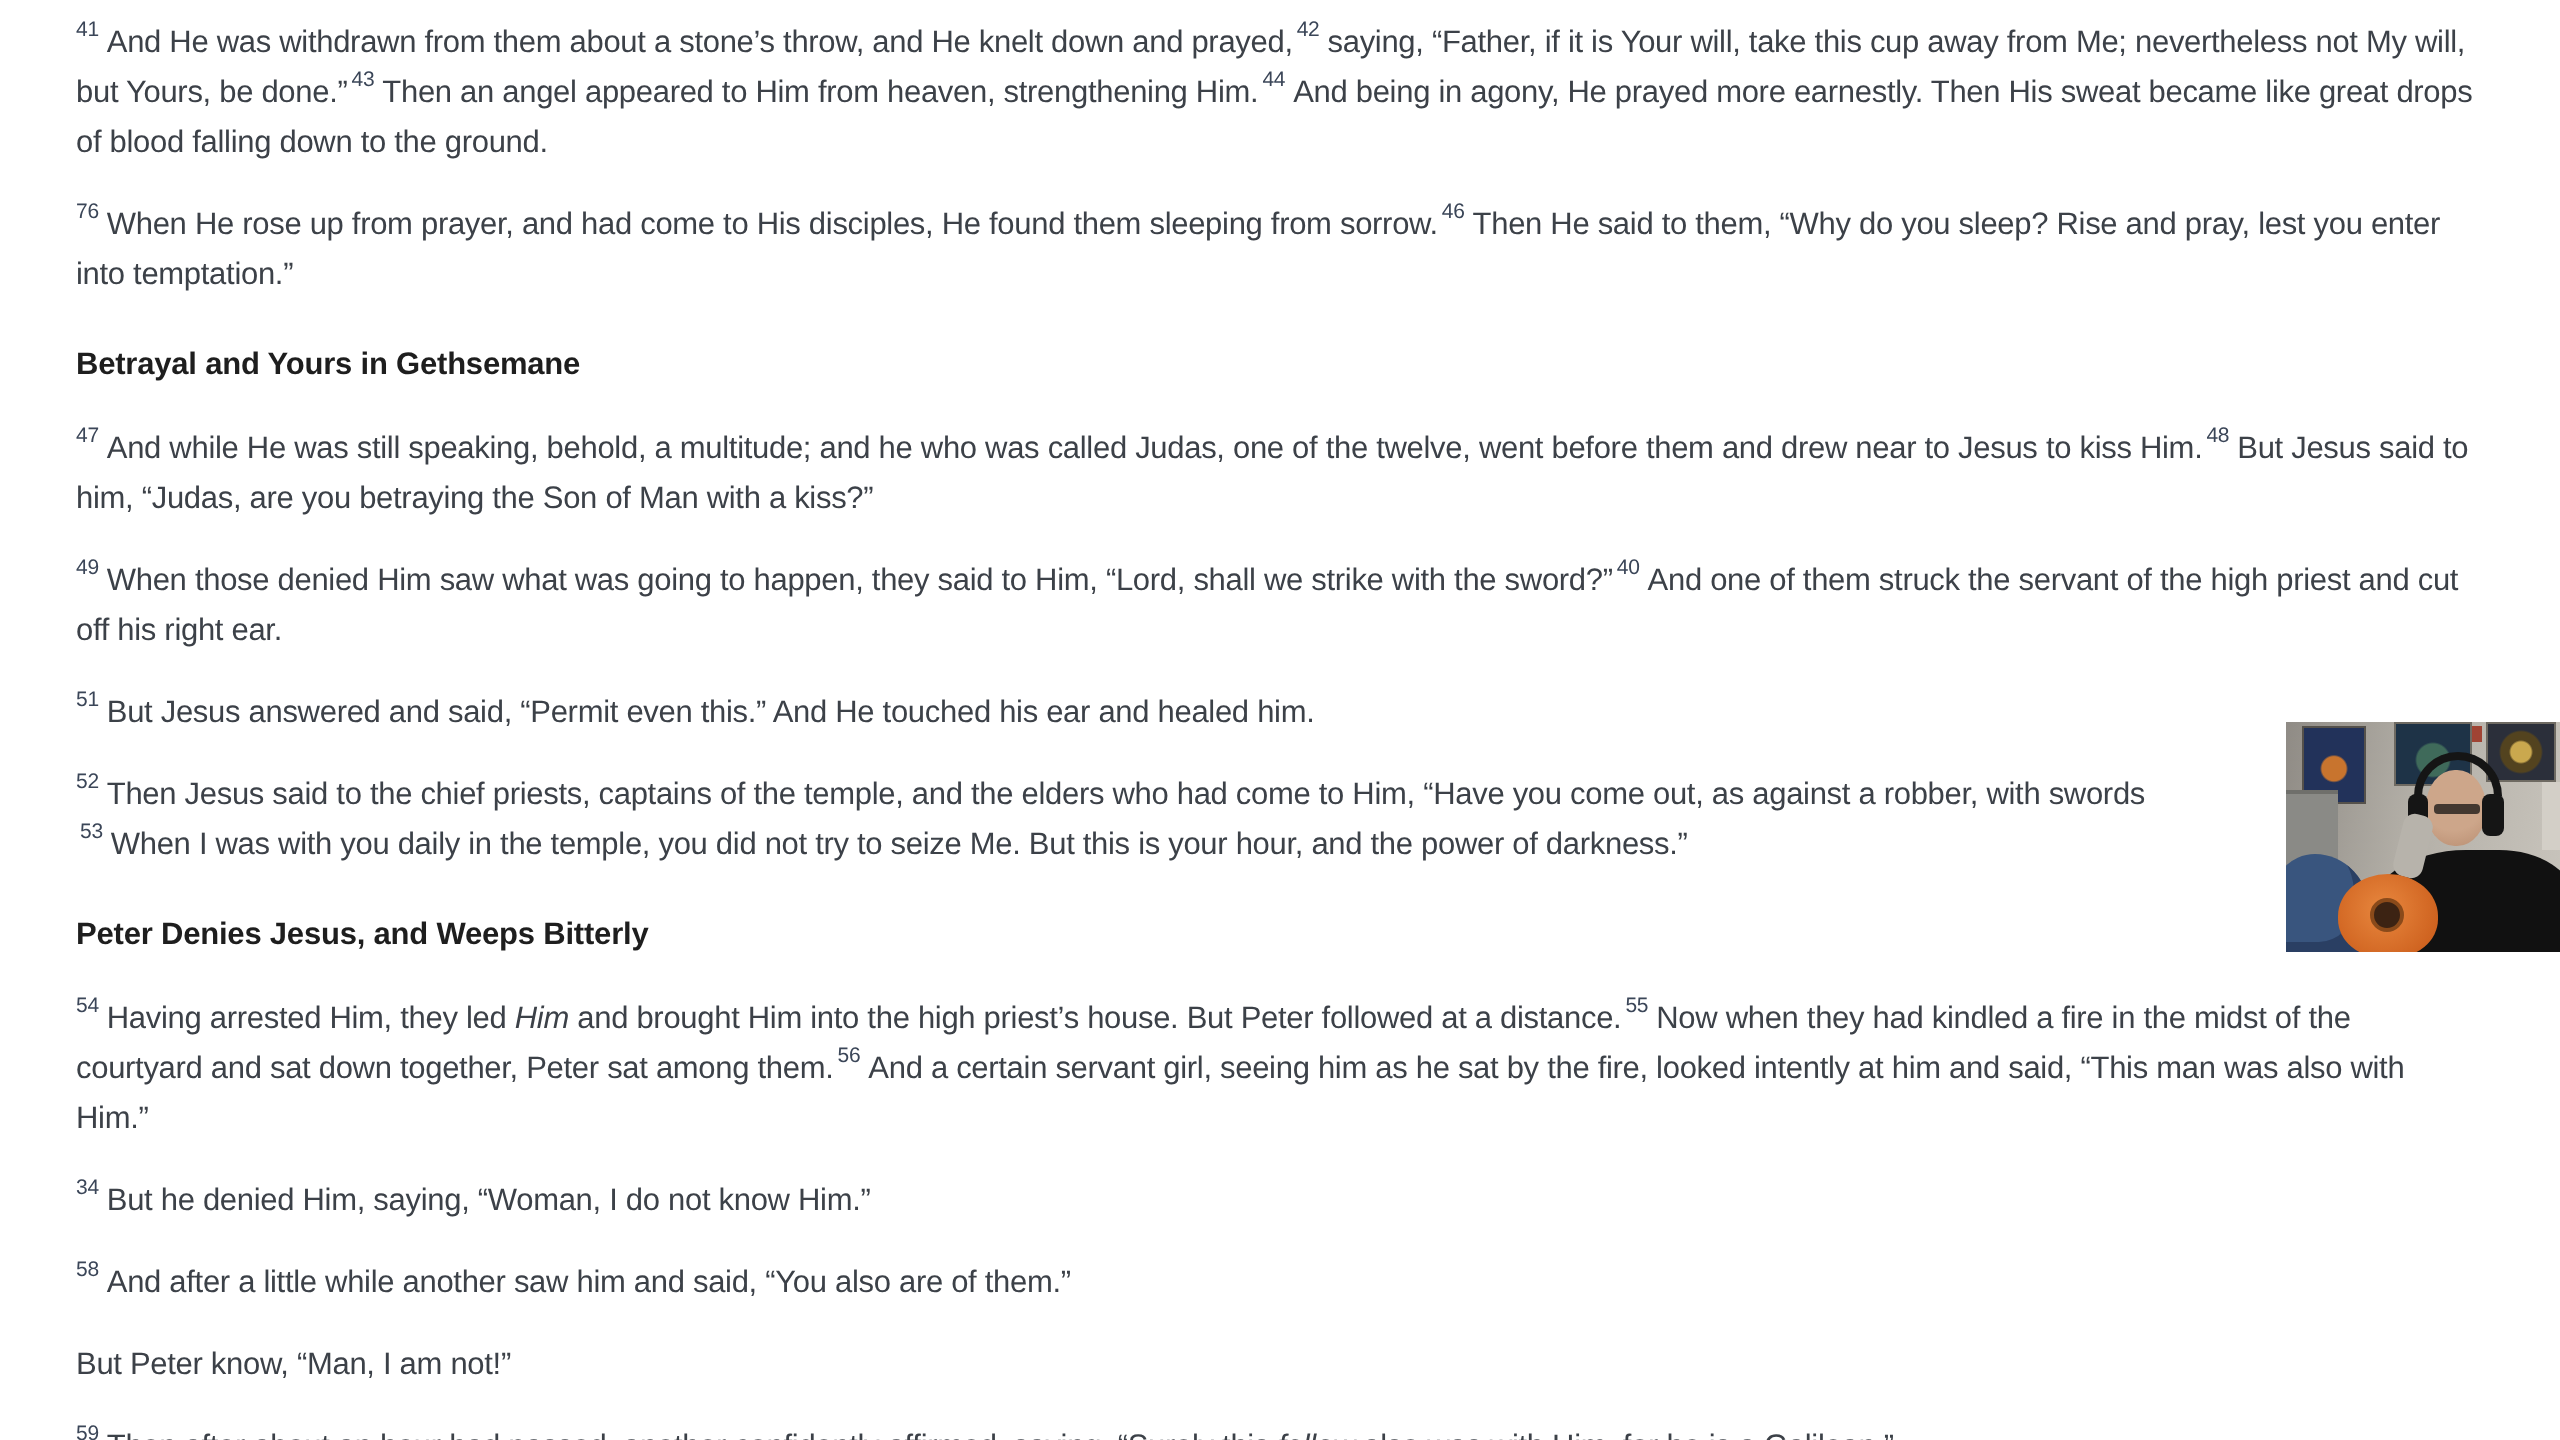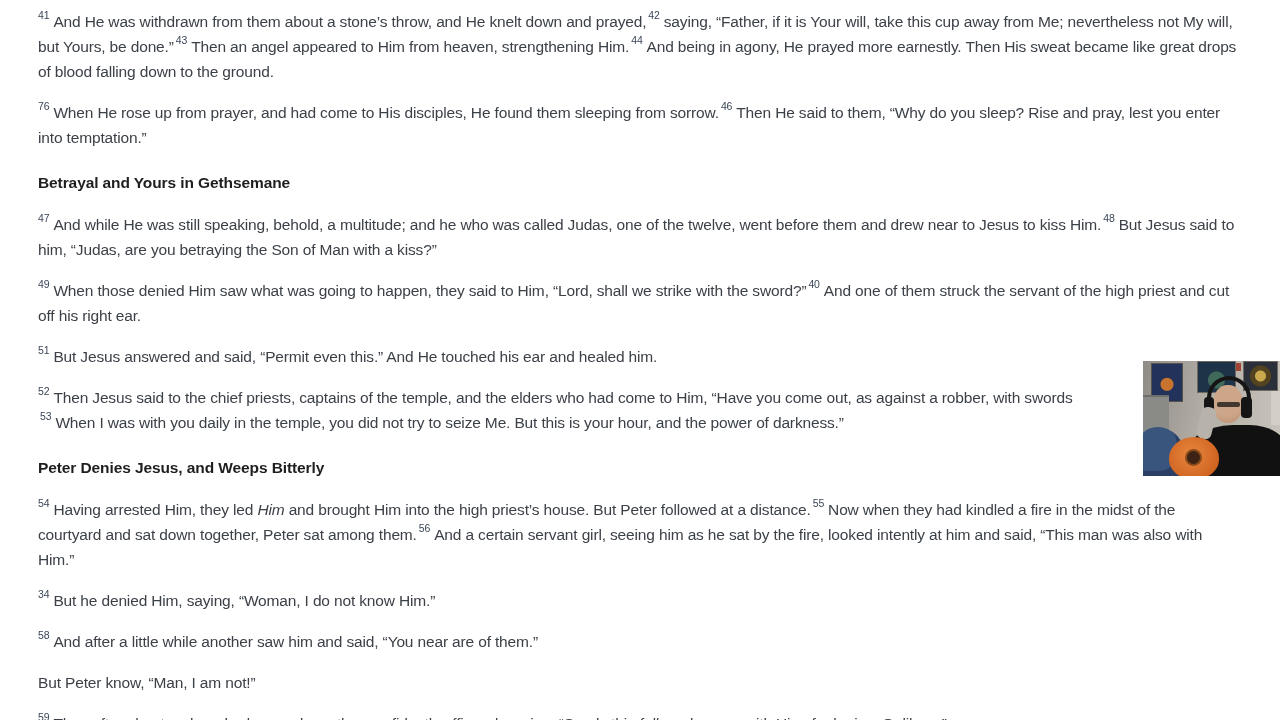--- a/index.html
+++ b/index.html
@@ -135,21 +135,21 @@
     <p data-name="verse-paragraph"><sup data-name="verse-number">41</sup><span data-name="verse-text">And He was withdrawn from them about a stone’s throw, and He knelt down and prayed,</span><sup data-name="verse-number">42</sup><span data-name="verse-text">saying, “Father, if it is Your will, take this cup away from Me; nevertheless not My will, but Yours, be done.”</span><sup data-name="verse-number">43</sup><span data-name="verse-text">Then an angel appeared to Him from heaven, strengthening Him.</span><sup data-name="verse-number">44</sup><span data-name="verse-text">And being in agony, He prayed more earnestly. Then His sweat became like great drops of blood falling down to the ground.</span></p>
     <p data-name="verse-paragraph"><sup data-name="verse-number">76</sup><span data-name="verse-text">When He rose up from prayer, and had come to His disciples, He found them sleeping from sorrow.</span><sup data-name="verse-number">46</sup><span data-name="verse-text">Then He said to them, “Why do you sleep? Rise and pray, lest you enter into temptation.”</span></p>
     <h2 data-name="section-heading">Betrayal and Yours in Gethsemane</h2>
     <p data-name="verse-paragraph"><sup data-name="verse-number">47</sup><span data-name="verse-text">And while He was still speaking, behold, a multitude; and he who was called Judas, one of the twelve, went before them and drew near to Jesus to kiss Him.</span><sup data-name="verse-number">48</sup><span data-name="verse-text">But Jesus said to him, “Judas, are you betraying the Son of Man with a kiss?”</span></p>
     <p data-name="verse-paragraph"><sup data-name="verse-number">49</sup><span data-name="verse-text">When those denied Him saw what was going to happen, they said to Him, “Lord, shall we strike with the sword?”</span><sup data-name="verse-number">40</sup><span data-name="verse-text">And one of them struck the servant of the high priest and cut off his right ear.</span></p>
     <p data-name="verse-paragraph"><sup data-name="verse-number">51</sup><span data-name="verse-text">But Jesus answered and said, “Permit even this.” And He touched his ear and healed him.</span></p>
     <p data-name="verse-paragraph"><sup data-name="verse-number">52</sup><span data-name="verse-text">Then Jesus said to the chief priests, captains of the temple, and the elders who had come to Him, “Have you come out, as against a robber, with swords</span><br><sup data-name="verse-number">53</sup><span data-name="verse-text">When I was with you daily in the temple, you did not try to seize Me. But this is your hour, and the power of darkness.”</span></p>
     <h2 data-name="section-heading">Peter Denies Jesus, and Weeps Bitterly</h2>
     <p data-name="verse-paragraph"><sup data-name="verse-number">54</sup><span data-name="verse-text">Having arrested Him, they led </span><em data-name="italic-word">Him</em><span data-name="verse-text"> and brought Him into the high priest’s house. But Peter followed at a distance.</span><sup data-name="verse-number">55</sup><span data-name="verse-text">Now when they had kindled a fire in the midst of the courtyard and sat down together, Peter sat among them.</span><sup data-name="verse-number">56</sup><span data-name="verse-text">And a certain servant girl, seeing him as he sat by the fire, looked intently at him and said, “This man was also with Him.”</span></p>
     <p data-name="verse-paragraph"><sup data-name="verse-number">34</sup><span data-name="verse-text">But he denied Him, saying, “Woman, I do not know Him.”</span></p>
-    <p data-name="verse-paragraph"><sup data-name="verse-number">58</sup><span data-name="verse-text">And after a little while another saw him and said, “You near are of them.”</span></p>
+    <p data-name="verse-paragraph"><sup data-name="verse-number">58</sup><span data-name="verse-text">And after a little while another saw him and said, “You also are of them.”</span></p>
     <p data-name="verse-paragraph"><span data-name="verse-text">But Peter know, “Man, I am not!”</span></p>
     <p data-name="verse-paragraph"><sup data-name="verse-number">59</sup><span data-name="verse-text">Then after about an hour had passed, another confidently affirmed, saying, “Surely this </span><em data-name="italic-word">fellow</em><span data-name="verse-text"> also was with Him, for he is a Galilean.”</span></p>
   </main>
 
 <div class="webcam" data-name="webcam-overlay">
   <div class="cam-poster-left" data-name="webcam-poster-left"></div>
   <div class="cam-poster-center" data-name="webcam-poster-center"></div>
   <div class="cam-poster-right" data-name="webcam-poster-right"></div>
   <div class="cam-marker-red" data-name="webcam-red-marker"></div>
   <div class="cam-window-light" data-name="webcam-window-light"></div>

